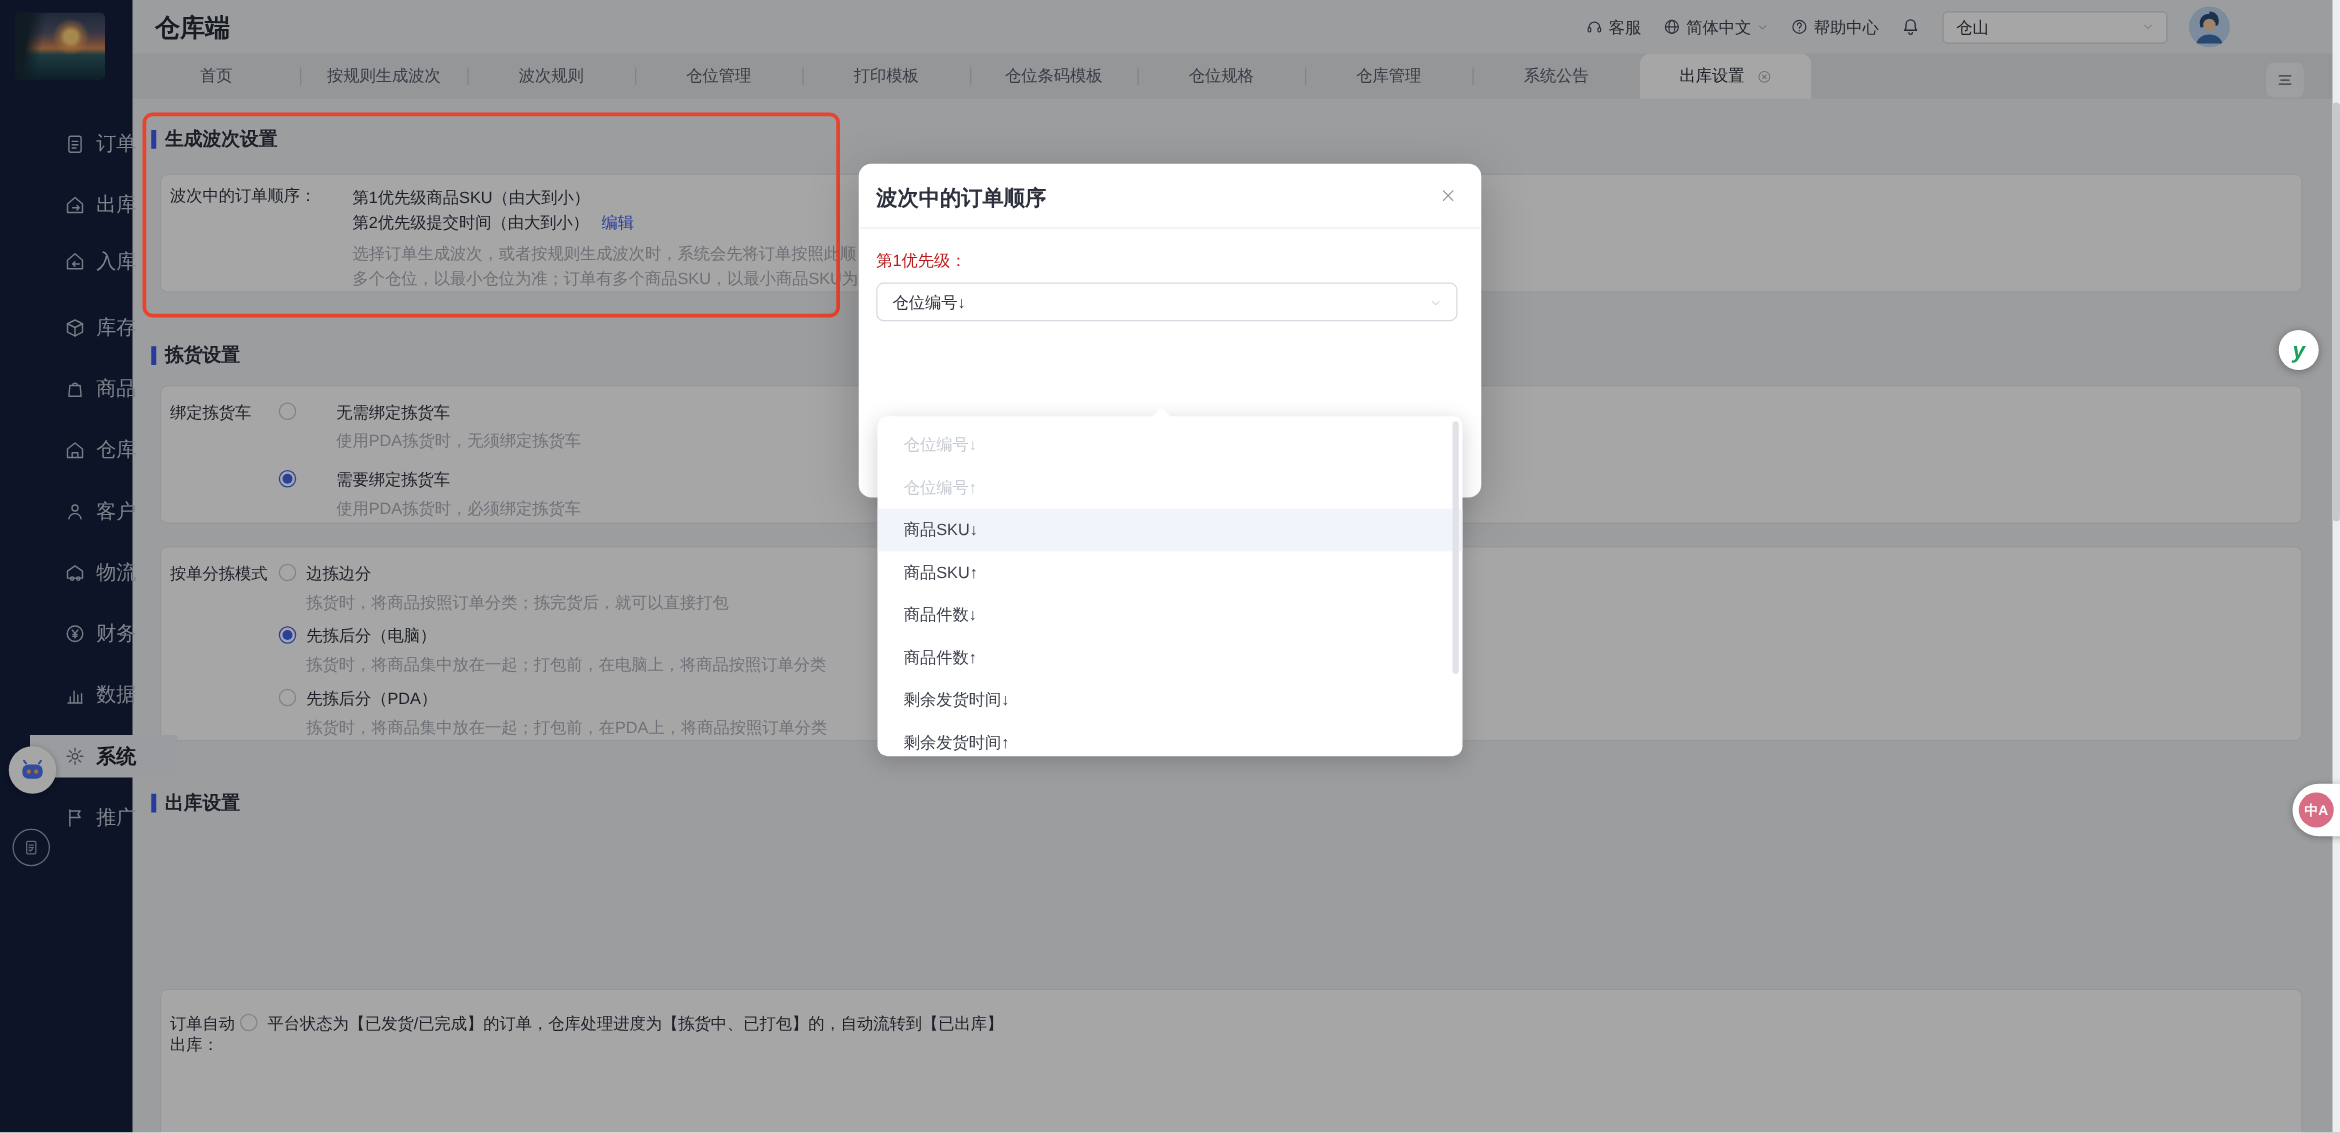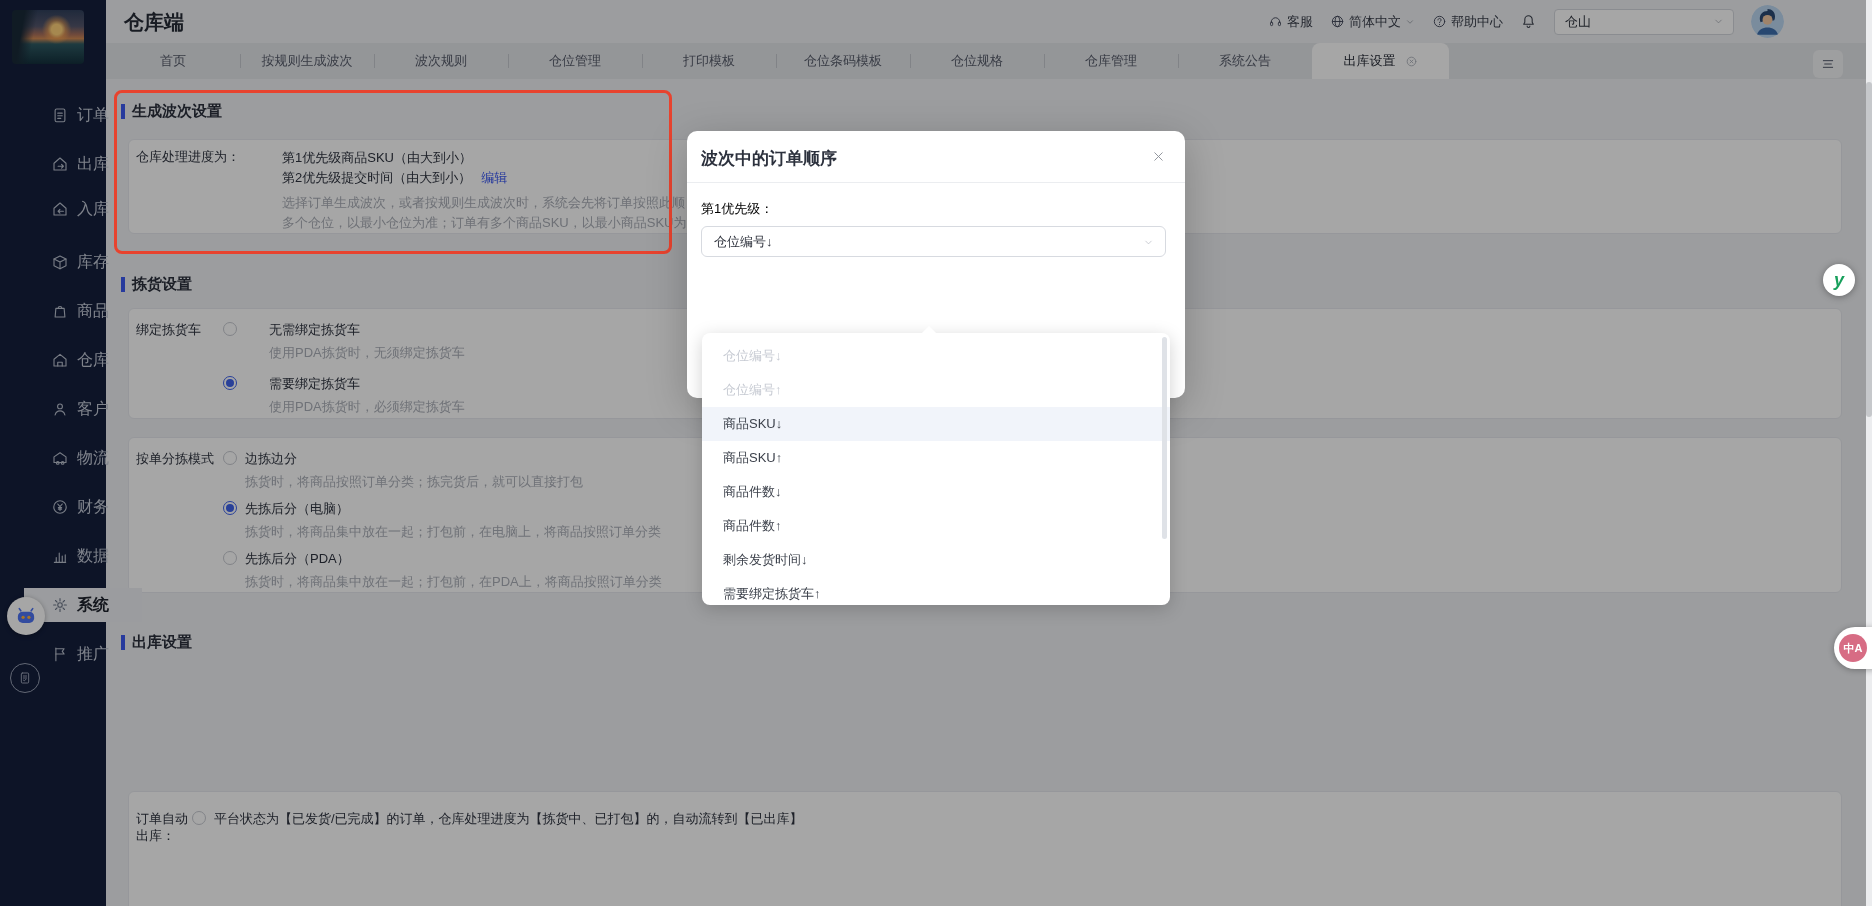--- a/index.html
+++ b/index.html
@@ -104,21 +104,21 @@
     display:flex;align-items:center;justify-content:center;color:#fff;font-size:11px;font-weight:bold;}
 
   
   .modal{position:absolute;left:687px;top:131px;width:498px;height:267px;background:#fff;border-radius:10px;
     box-shadow:0 10px 40px rgba(0,0,0,.22);z-index:70;}
   .m-title{position:absolute;left:14px;top:16px;font-size:17px;font-weight:bold;color:#2c313d;}
   .m-close{position:absolute;right:19px;top:18px;width:15px;height:15px;color:#8c9097;cursor:pointer;}
   .m-div{position:absolute;left:0;right:0;top:51px;height:1px;background:#ebedf0;}
   .m-body{position:absolute;left:14px;top:52px;right:19px;}
   .m-field{margin-bottom:16px;}
-  .m-field .f-label{display:block;padding-top:17px;margin-bottom:8px;font-size:13px;color:#000000;}
+  .m-field .f-label{display:block;padding-top:17px;margin-bottom:8px;font-size:13px;color:#b91c1c;}
   .m-field:first-child .f-label{padding-top:17px;}
   .m-field + .m-field .f-label{padding-top:0;}
   .m-select{position:relative;height:31px;border:1px solid #d7dae0;border-radius:6px;box-sizing:border-box;background:#fff;cursor:pointer;}
   .m-select.open{border:1.5px solid #4468f7;}
   .m-select .sel-text{display:block;line-height:29px;padding-left:12px;font-size:13px;color:#2e323c;}
   .m-select .icn{position:absolute;right:11px;top:10px;width:11px;height:11px;color:#b4b8c0;}
 
   
   .dd{position:absolute;left:702px;top:333px;width:468px;height:272px;background:#fff;border-radius:8px;
     box-shadow:0 4px 18px rgba(0,0,0,.18);z-index:80;}
@@ -373,21 +373,21 @@
             <rect x="6.5" y="4.5" width="11" height="15" rx="1.5"></rect>
             <path d="M9.5 9h5M9.5 12h5M9.5 15l1.4 1.4 2.6-2.6"></path>
           </svg>
         </span>
     </div>
   </aside>
 
   <div class="sec-h" id="sec1">生成波次设置</div>
   <div class="card" id="card1">
     <div class="row">
-      <span class="row-label">仓库处理进度为：</span>
+      <span class="row-label">波次中的订单顺序：</span>
       <div>
         <div class="v-line">第1优先级商品SKU（由大到小）</div>
         <div class="v-line"><span>第2优先级提交时间（由大到小）</span><span class="edit-link">编辑</span></div>
         <div class="help-line help-first">选择订单生成波次，或者按规则生成波次时，系统会先将订单按照此顺</div>
         <div class="help-line">多个仓位，以最小仓位为准；订单有多个商品SKU，以最小商品SKU为</div>
       </div>
     </div>
   </div>
 
   <div class="sec-h" id="sec2">拣货设置</div>
@@ -494,18 +494,18 @@
   <div class="dd">
     <div class="dd-arrow"></div>
     <div class="dd-list" id="dd-list">
         <div class="dd-item disabled">仓位编号↓</div>
         <div class="dd-item disabled">仓位编号↑</div>
         <div class="dd-item hover">商品SKU↓</div>
         <div class="dd-item">商品SKU↑</div>
         <div class="dd-item">商品件数↓</div>
         <div class="dd-item">商品件数↑</div>
         <div class="dd-item">剩余发货时间↓</div>
-        <div class="dd-item">需要绑定拣货车↑</div>
+        <div class="dd-item">剩余发货时间↑</div>
       </div>
     <div class="dd-thumb"></div>
   </div>
 
 </div>
 
 </body></html>

